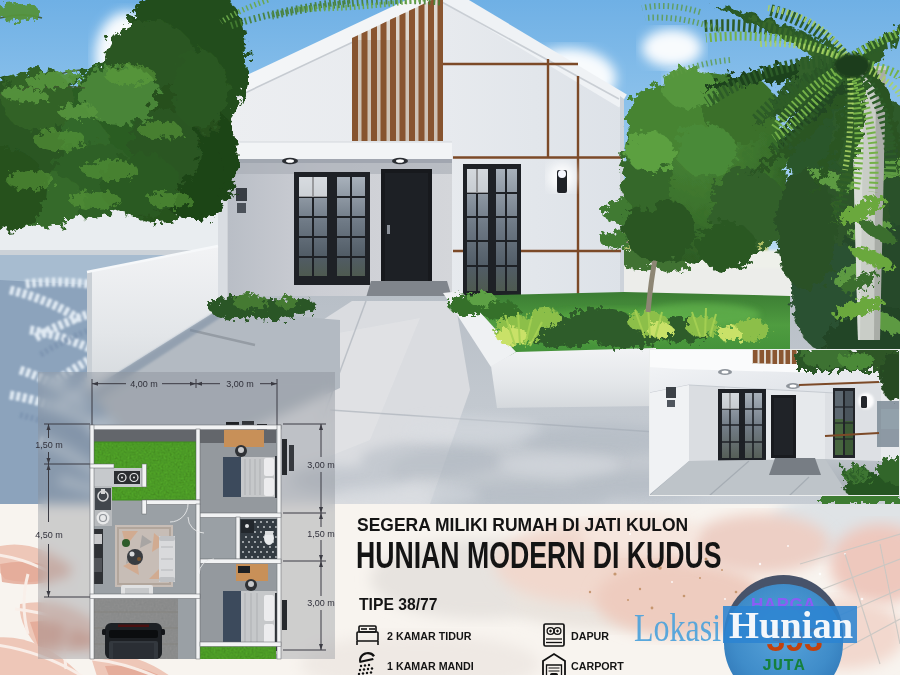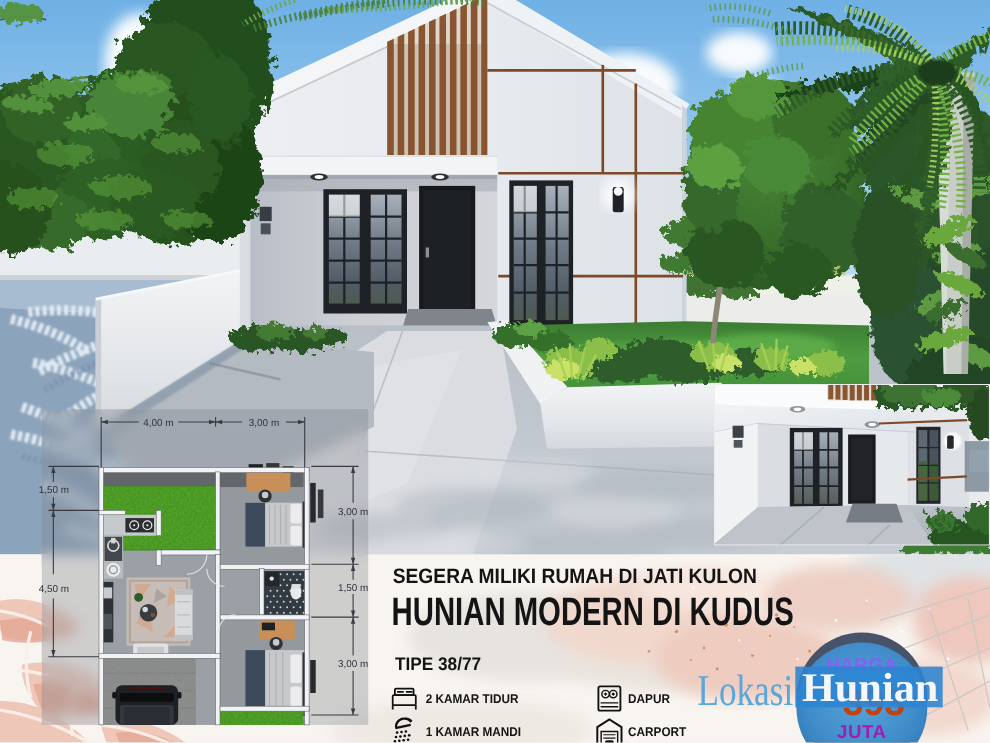--- a/index.html
+++ b/index.html
@@ -655,21 +655,21 @@
     <path d="M835,150 L900,115"></path>
     <path d="M845,50 L880,160"></path>
     <path d="M880,40 L900,140"></path>
   </g>
 </svg>
 
 <div style="position:absolute;left:724px;top:71px;width:119px;height:119px;border-radius:50%;background:#47536a;"></div>
 <div style="position:absolute;left:724px;top:80px;width:119px;height:119px;border-radius:50%;background:radial-gradient(circle at 50% 42%, #58a4db 0%, #3f8cc9 55%, #2e74b4 85%, #2a669e 100%);"></div>
 <div class="txt" style="left:724px;top:91px;width:119px;text-align:center;font-size:17px;font-weight:bold;color:#8b5cf6;letter-spacing:0.5px;z-index:4;">HARGA</div>
 <div class="txt" style="left:724px;top:116px;width:141px;text-align:center;font-size:34px;font-weight:bold;color:#c2410c;z-index:4;">393</div>
-<div class="txt" style="left:724px;top:152px;width:119px;text-align:center;font-size:17px;font-weight:bold;color:#a21caf;letter-spacing:0.5px;z-index:4;">JUTA</div>
+<div class="txt" style="left:724px;top:152px;width:119px;text-align:center;font-size:17px;font-weight:bold;color:#15803d;letter-spacing:0.5px;z-index:4;font-family:Liberation Mono, monospace;">JUTA</div>
 
 <div style="position:absolute;left:723px;top:102px;width:134px;height:37px;background:rgba(44,132,209,0.88);z-index:5;"></div>
 <div class="txt" id="wm1" style="left:634px;top:100px;font-family:'Liberation Serif',serif;font-size:40px;font-weight:normal;color:rgba(80,163,219,0.95);z-index:6;transform:scaleX(0.8);transform-origin:0 0;">Lokasi</div>
 <div class="txt" id="wm2" style="left:729px;top:100px;font-family:'Liberation Serif',serif;font-size:37px;font-weight:bold;color:#f3f7fb;z-index:6;transform:scaleX(1.04);transform-origin:0 0;">Hunian</div>
 
 <div class="txt" id="h1" style="left:357px;top:10px;font-size:19px;font-weight:bold;transform:scaleX(0.92);transform-origin:0 0;">SEGERA MILIKI RUMAH DI JATI KULON</div>
 <div class="txt" id="h2" style="left:356px;top:31px;font-size:36px;font-weight:bold;transform:scaleX(0.74);transform-origin:0 0;">HUNIAN MODERN DI KUDUS</div>
 <div class="txt" id="h3" style="left:359px;top:91px;font-size:16.5px;font-weight:bold;transform:scaleX(0.95);transform-origin:0 0;">TIPE 38/77</div>
 
 <div class="txt" style="left:387px;top:126px;font-size:11.5px;font-weight:bold;transform:scaleX(0.93);transform-origin:0 0;">2 KAMAR TIDUR</div>

